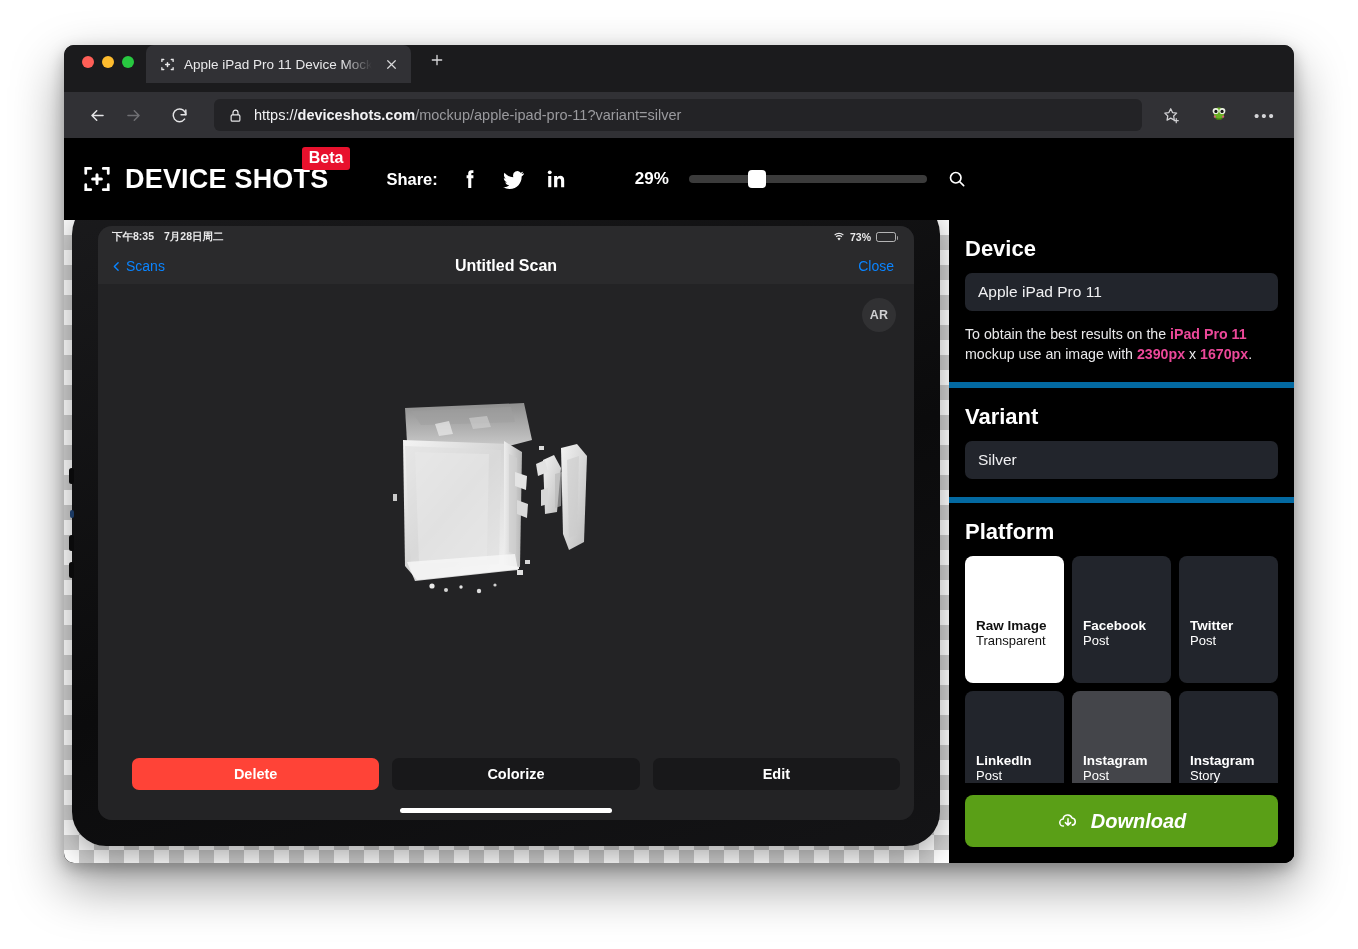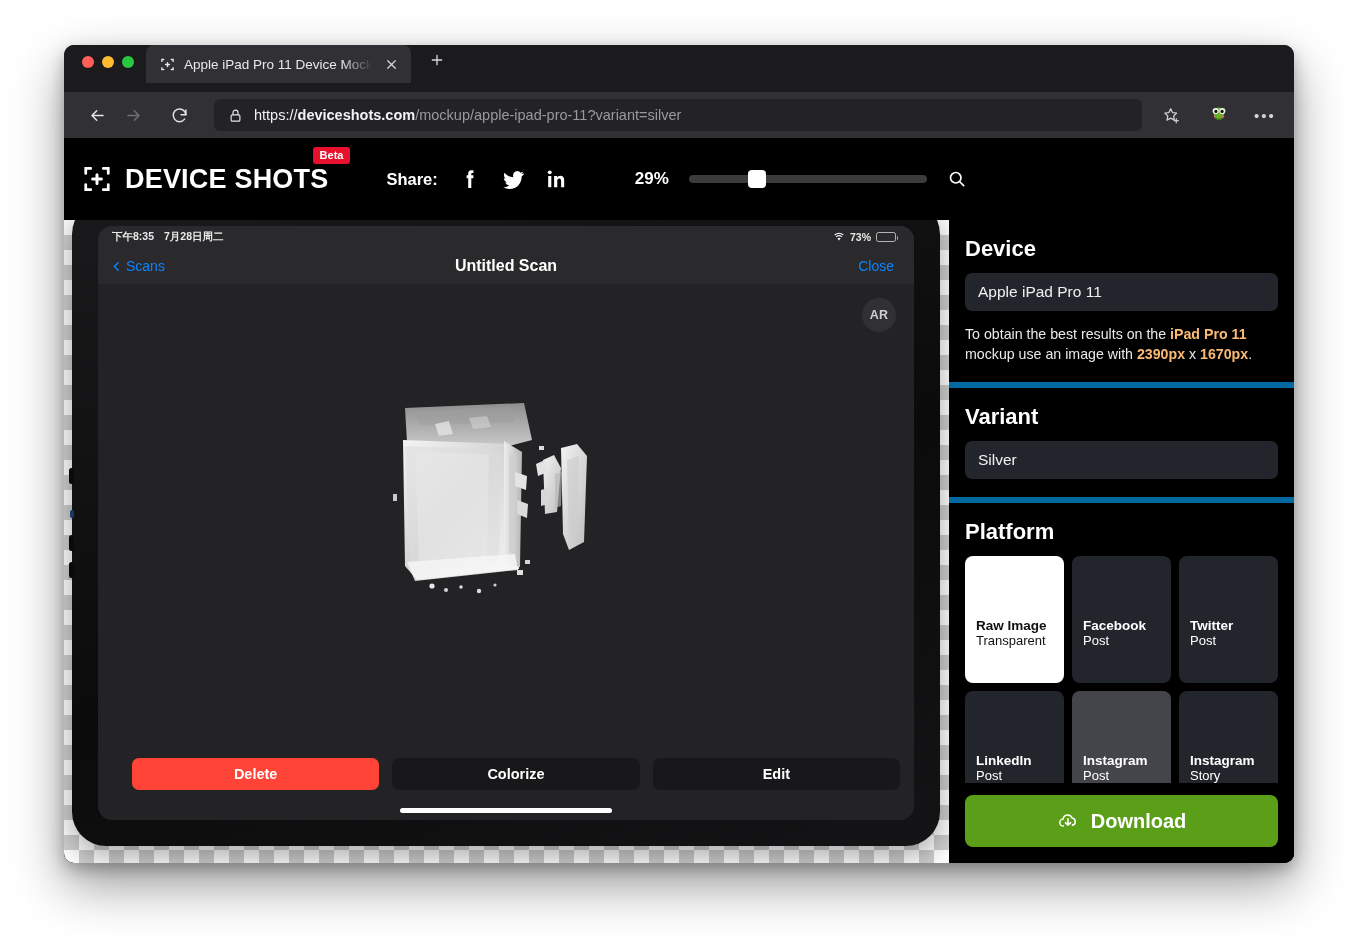--- a/index.html
+++ b/index.html
@@ -164,21 +164,21 @@
     font-size: 27px;
     font-weight: 700;
     letter-spacing: 0.2px;
   }
   #beta-badge {
     position: absolute;
     right: -22px;
     top: -17px;
     background: #e8112d;
     color: #ffffff;
-    font-size: 11px;
+    font-size: 16px;
     font-weight: 700;
     padding: 2px 7px 3px;
     border-radius: 3px;
   }
 
   #share-group {
     display: flex;
     align-items: center;
     gap: 19px;
     margin-left: 58px;
@@ -443,21 +443,21 @@
     padding: 0 13px;
     color: #f0f0f2;
     font-size: 15.5px;
   }
   #device-hint {
     margin-top: 13px;
     color: #e9e9eb;
     font-size: 14.2px;
     line-height: 1.42;
   }
-  #device-hint b { font-weight: 700; color: #fdba74; }
+  #device-hint b { font-weight: 700; color: #ec4899; }
 
   #platform-section { padding-bottom: 4px; border-bottom: none; flex: 1; min-height: 0; }
   #platform-grid {
     display: grid;
     grid-template-columns: repeat(3, 1fr);
     gap: 8px;
   }
   .platform-card {
     height: 127px;
     background: #22252c;
@@ -792,21 +792,21 @@
                 <div class="pc-kind">Post</div>
               </div>
               <div class="platform-card">
                 <div class="pc-name">Snapchat</div>
                 <div class="pc-kind">Ad</div>
               </div>
             </div>
         </div>
 
         <div id="download-section">
-          <div id="download-button" style="background: rgb(90, 159, 23);">
+          <div id="download-button" style="background: rgb(90, 159, 23); font-style: italic;">
             <span style="display:flex">
               <svg viewBox="0 0 24 24" width="22" height="22" fill="none" stroke="#ffffff" stroke-width="1.7" stroke-linecap="round" stroke-linejoin="round">
                 <path d="M7 17.5a3.8 3.8 0 01-.3-7.6 5 5 0 019.7-1.1 3.9 3.9 0 01.4 7.7"></path>
                 <path d="M12 9.5v7M9.2 13.8L12 16.6l2.8-2.8"></path>
               </svg>
             </span>
             <span>Download</span>
           </div>
         </div>
 

